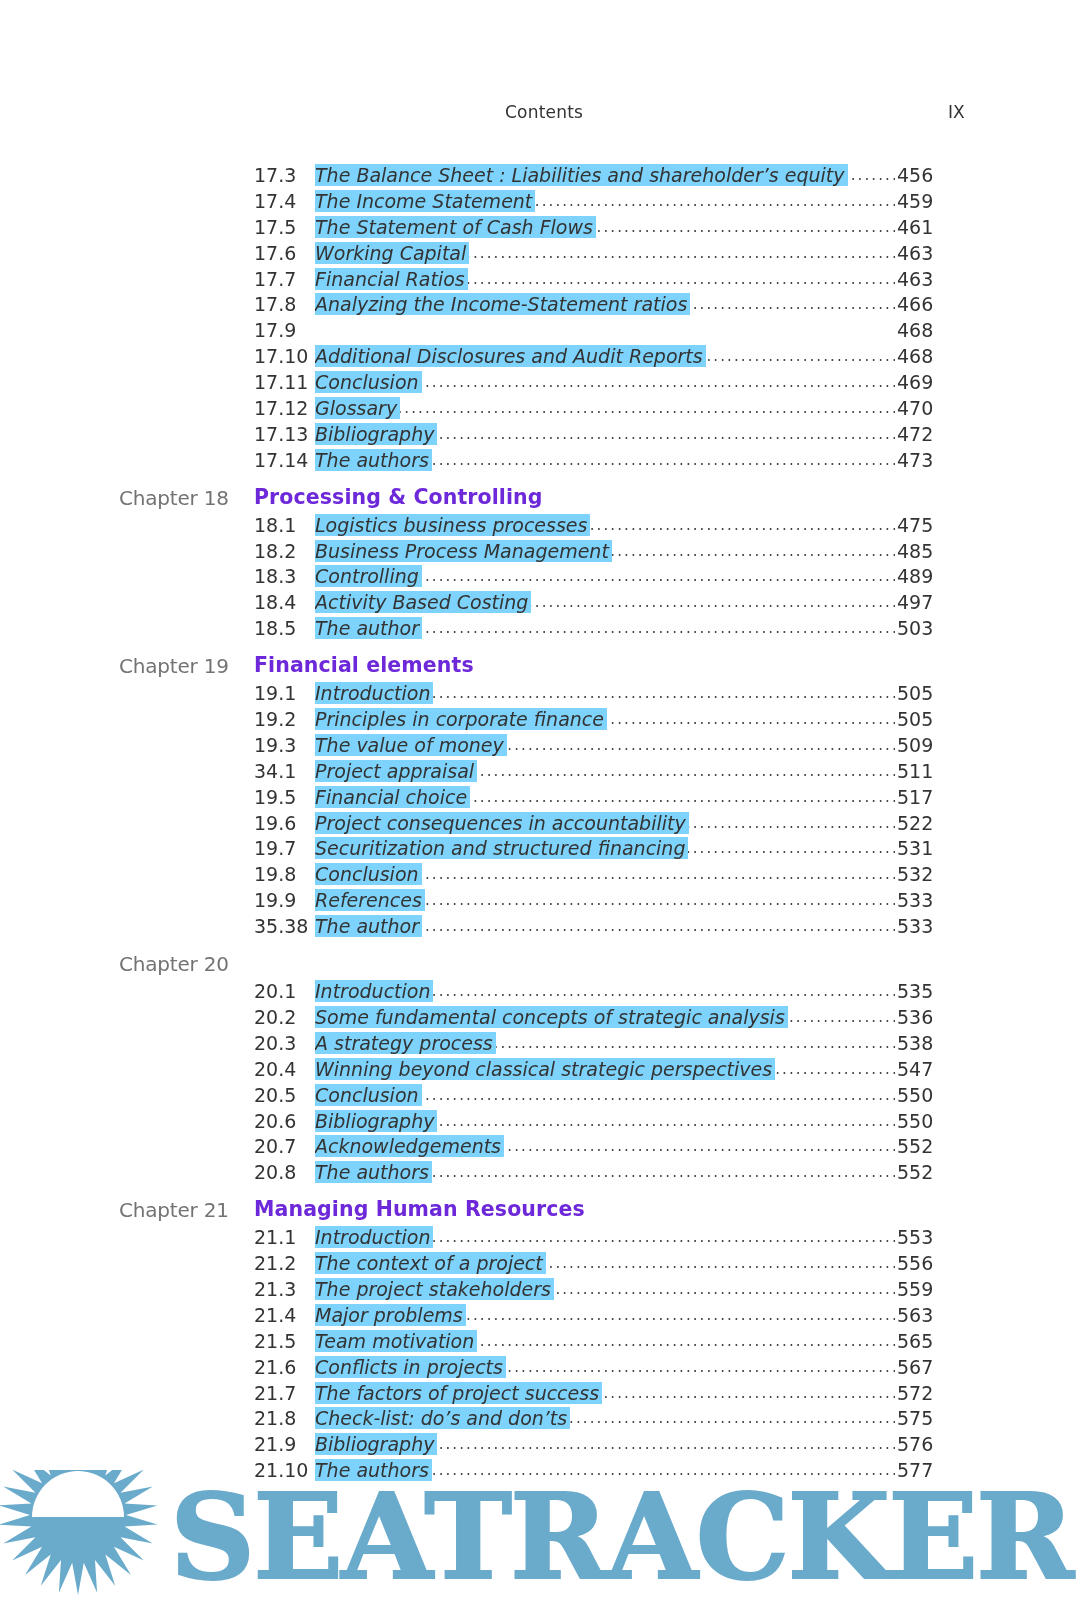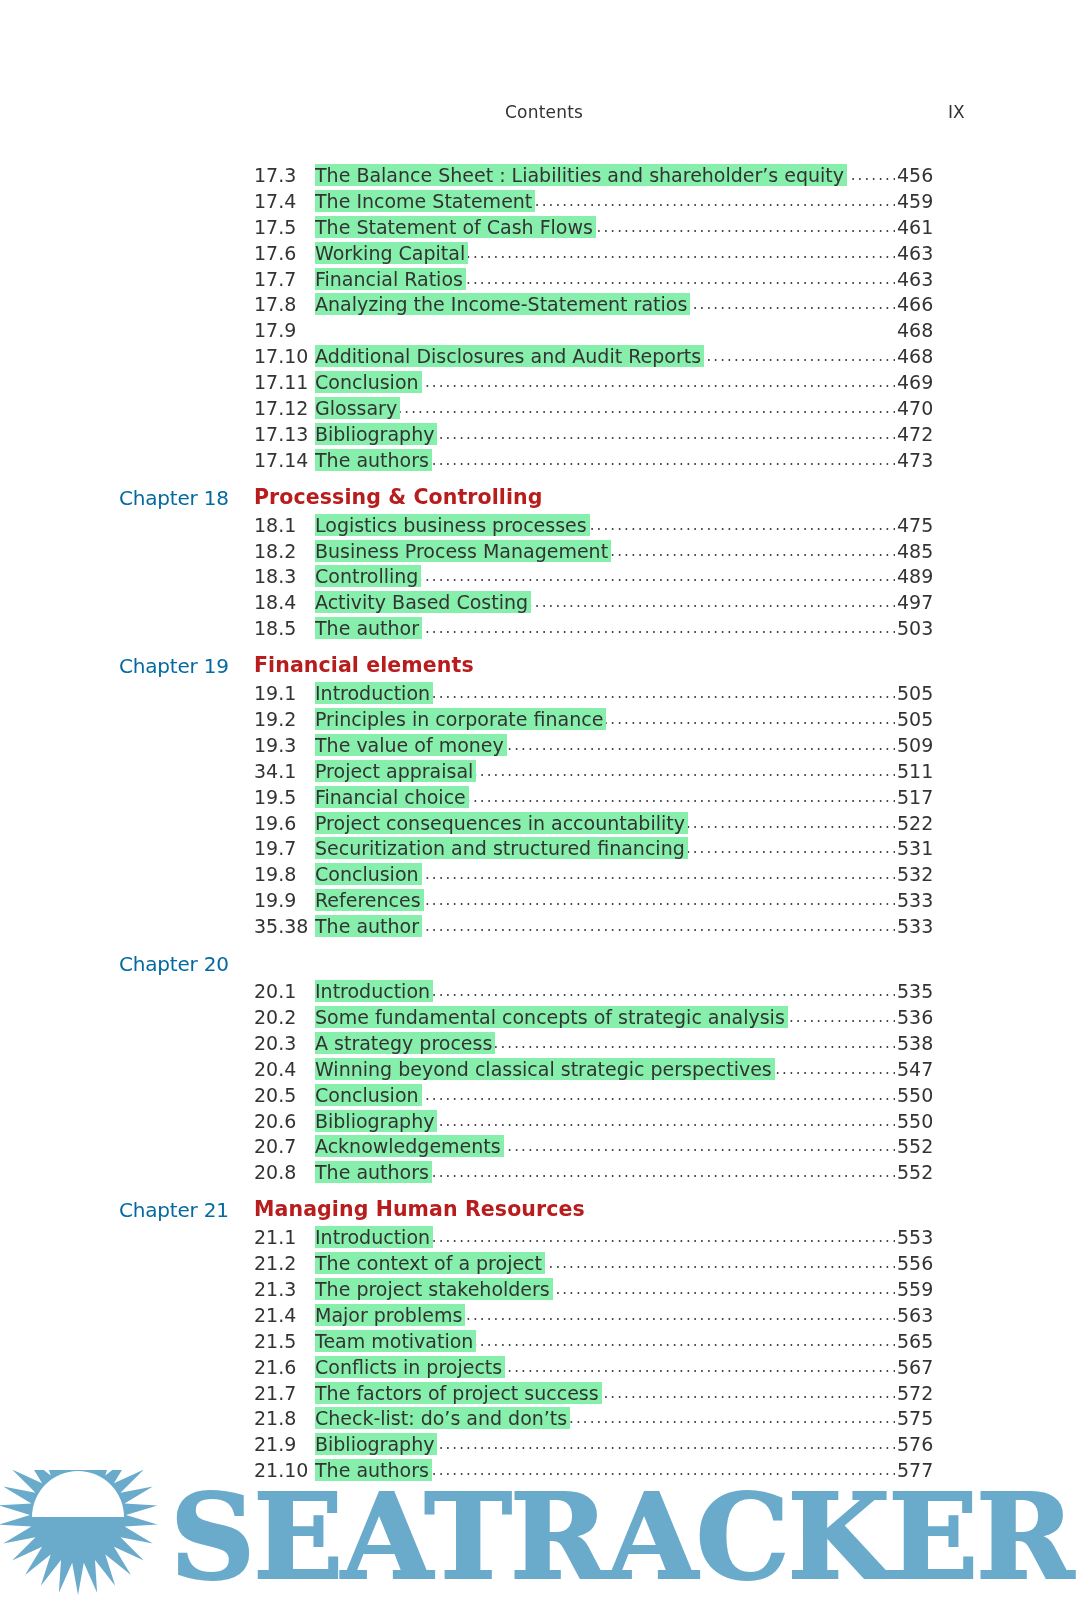--- a/index.html
+++ b/index.html
@@ -13,35 +13,35 @@
     }
     .running-head .title { position: absolute; left: 505px; top: 2px; letter-spacing: 0.2px; }
     .running-head .folio { position: absolute; left: 948px; top: 2px; }
 
     .toc { position: absolute; top: 163px; left: 0; width: 1080px; }
     .chapter-block { position: relative; }
     .chapter-head {
       position: relative; height: 30px; margin-top: 9px;
     }
     .chapter-label {
-      position: absolute; left: 119px; top: 3px; font-size: 20px; color: #0369a1;
+      position: absolute; left: 119px; top: 3px; font-size: 20px; color: #737373;
       font-family: "DejaVu Sans", sans-serif; letter-spacing: -0.2px;
     }
     .chapter-title {
-      position: absolute; left: 254px; top: 2px; font-size: 20.5px; font-weight: bold; color: #b91c1c;
+      position: absolute; left: 254px; top: 2px; font-size: 20.5px; font-weight: bold; color: #6d28d9;
       letter-spacing: 0.1px;
     }
     .entry {
       position: relative; height: 25.9px; font-size: 19px; color: #333;
     }
     .entry .num { position: absolute; left: 254px; top: 1px; }
     .entry .label-wrap {
       position: absolute; left: 315px; top: 1px; width: 580px; overflow: hidden; white-space: nowrap;
     }
-    .entry .label { background: #86efac; padding-right: 3px; position: relative; z-index: 1; }
+    .entry .label { background: #7dd3fc; padding-right: 3px; position: relative; z-index: 1; font-style: italic; }
     .entry .dots {
       position: absolute; left: 0; top: 0; width: 580px; white-space: nowrap; overflow: hidden;
       text-align: right; color: #444; letter-spacing: 2.1px; font-size: 15px; line-height: 23px;
     }
     .entry .page { position: absolute; left: 897px; top: 1px; }
 
     .watermark { position: absolute; left: 0; top: 1470px; width: 1080px; height: 150px; }
     .wm-text {
       position: absolute; left: 170px; top: 1478px;
       font-family: "DejaVu Serif", serif; font-weight: bold; font-size: 118px;

